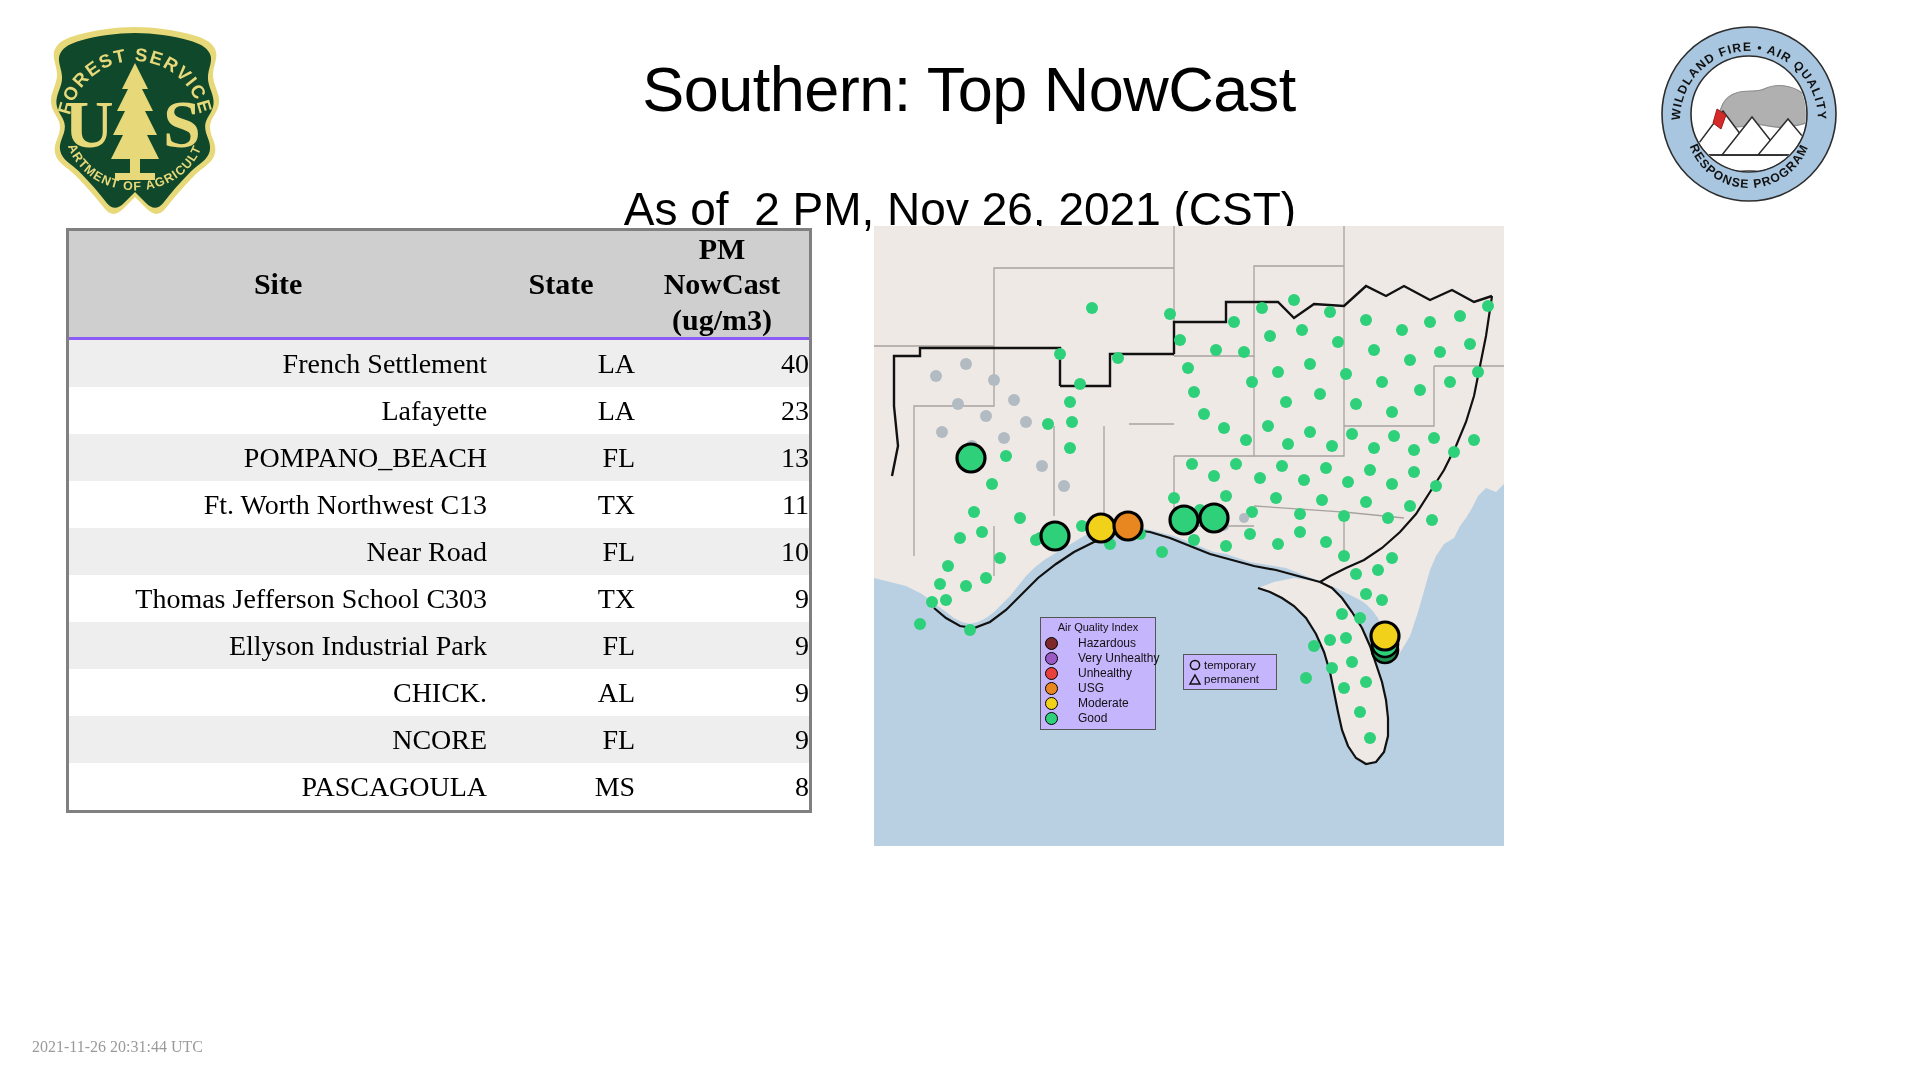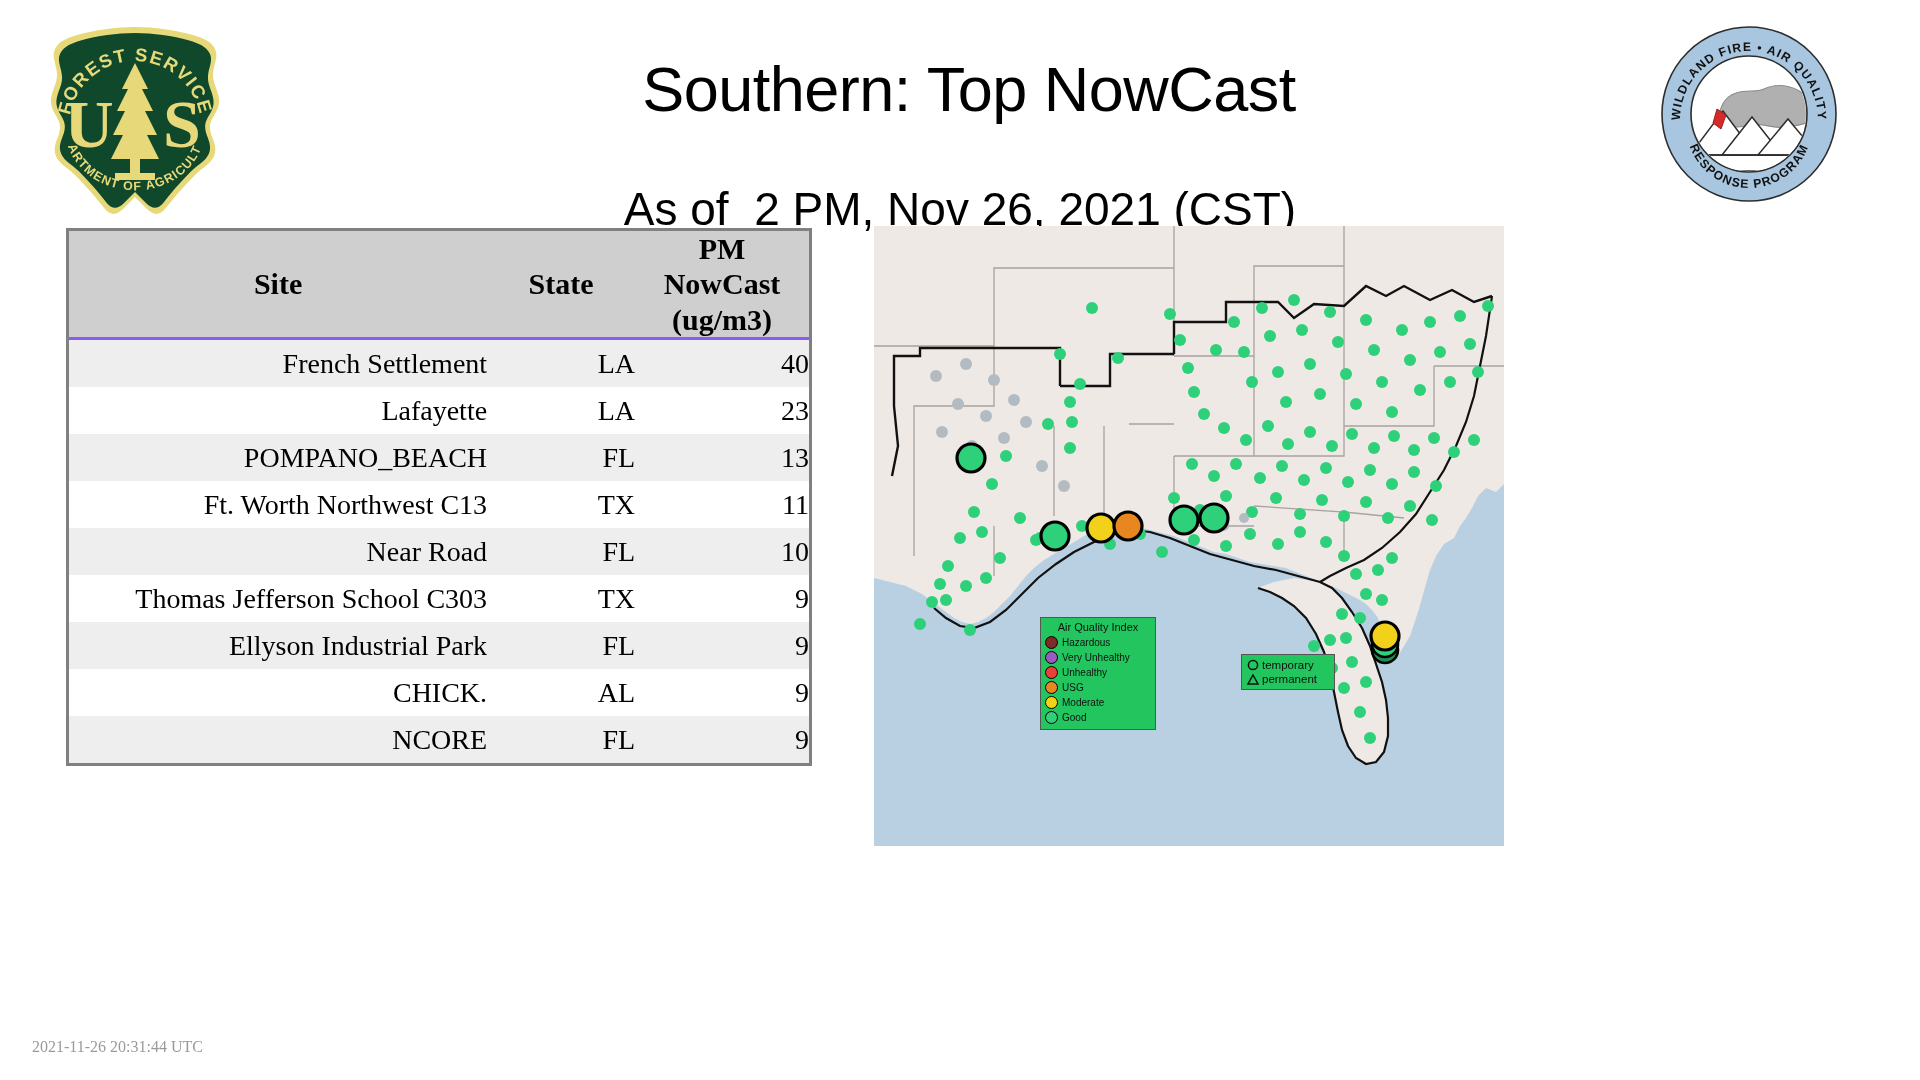--- a/index.html
+++ b/index.html
@@ -126,54 +126,55 @@
     top: 226px;
     width: 630px;
     height: 620px;
     overflow: hidden;
     background: #b9d0e2;
   }
   #map-svg { display: block; }
 
   .legend-box {
     position: absolute;
-    background: #22c55e;
+    background: #c4b5fd;
     border: 1px solid #555555;
     font-family: "Liberation Sans", sans-serif;
     color: #111111;
   }
   #aqi-legend {
     left: 1040px;
     top: 617px;
     width: 106px;
     padding: 3px 4px 4px 4px;
   }
   #aqi-legend .legend-title {
     font-size: 11px;
     text-align: center;
     margin-bottom: 2px;
     white-space: nowrap;
   }
   #aqi-legend .legend-row {
     display: flex;
-    align-items: center;
+    align-items: flex-end;
     height: 15px;
-    font-size: 10px;
+    font-size: 12px;
     white-space: nowrap;
+    gap: 16px;
   }
   #aqi-legend .swatch {
     width: 11px;
     height: 11px;
     border-radius: 50%;
     border: 1.4px solid #000000;
     margin-right: 4px;
     flex: 0 0 auto;
   }
   #site-type-legend {
-    left: 1241px;
+    left: 1183px;
     top: 654px;
     width: 84px;
     padding: 3px 4px;
   }
   #site-type-legend .legend-row {
     display: flex;
     align-items: center;
     height: 14px;
     font-size: 11.5px;
     white-space: nowrap;
@@ -337,20 +338,25 @@
       </tr>
       <tr class="even">
         <td>CHICK.</td>
         <td>AL</td>
         <td>9</td>
       </tr>
       <tr class="odd">
         <td>NCORE</td>
         <td>FL</td>
         <td>9</td>
+      </tr>
+      <tr class="even">
+        <td>PASCAGOULA</td>
+        <td>MS</td>
+        <td>8</td>
       </tr>
     </tbody>
   </table>
 </div>
 
 <div id="map-panel">
   <svg id="map-svg" viewBox="0 0 630 620" width="630" height="620">
     <rect x="0" y="0" width="630" height="620" fill="#b9d0e2"></rect>
 
     <path fill="#efe9e6" stroke="none" d="M0,0 L630,0 L630,258 L622,266 L612,262 L604,270 L598,282 L592,292 L586,300

